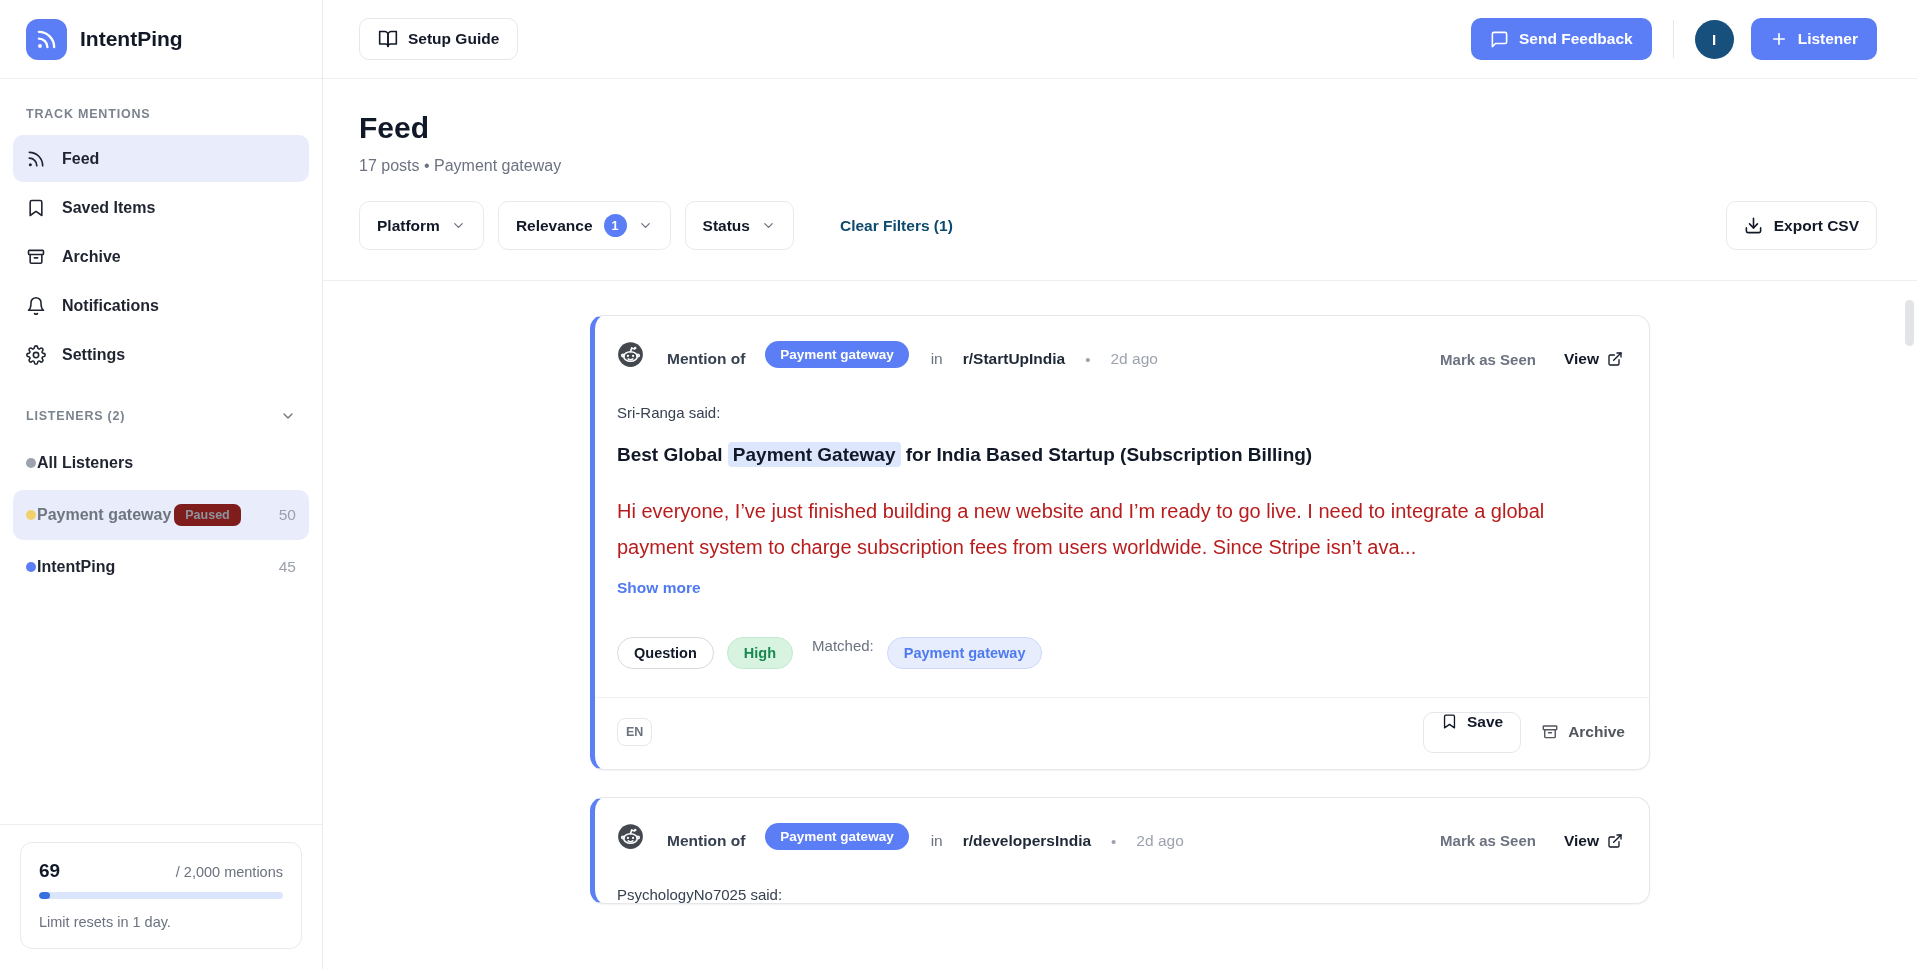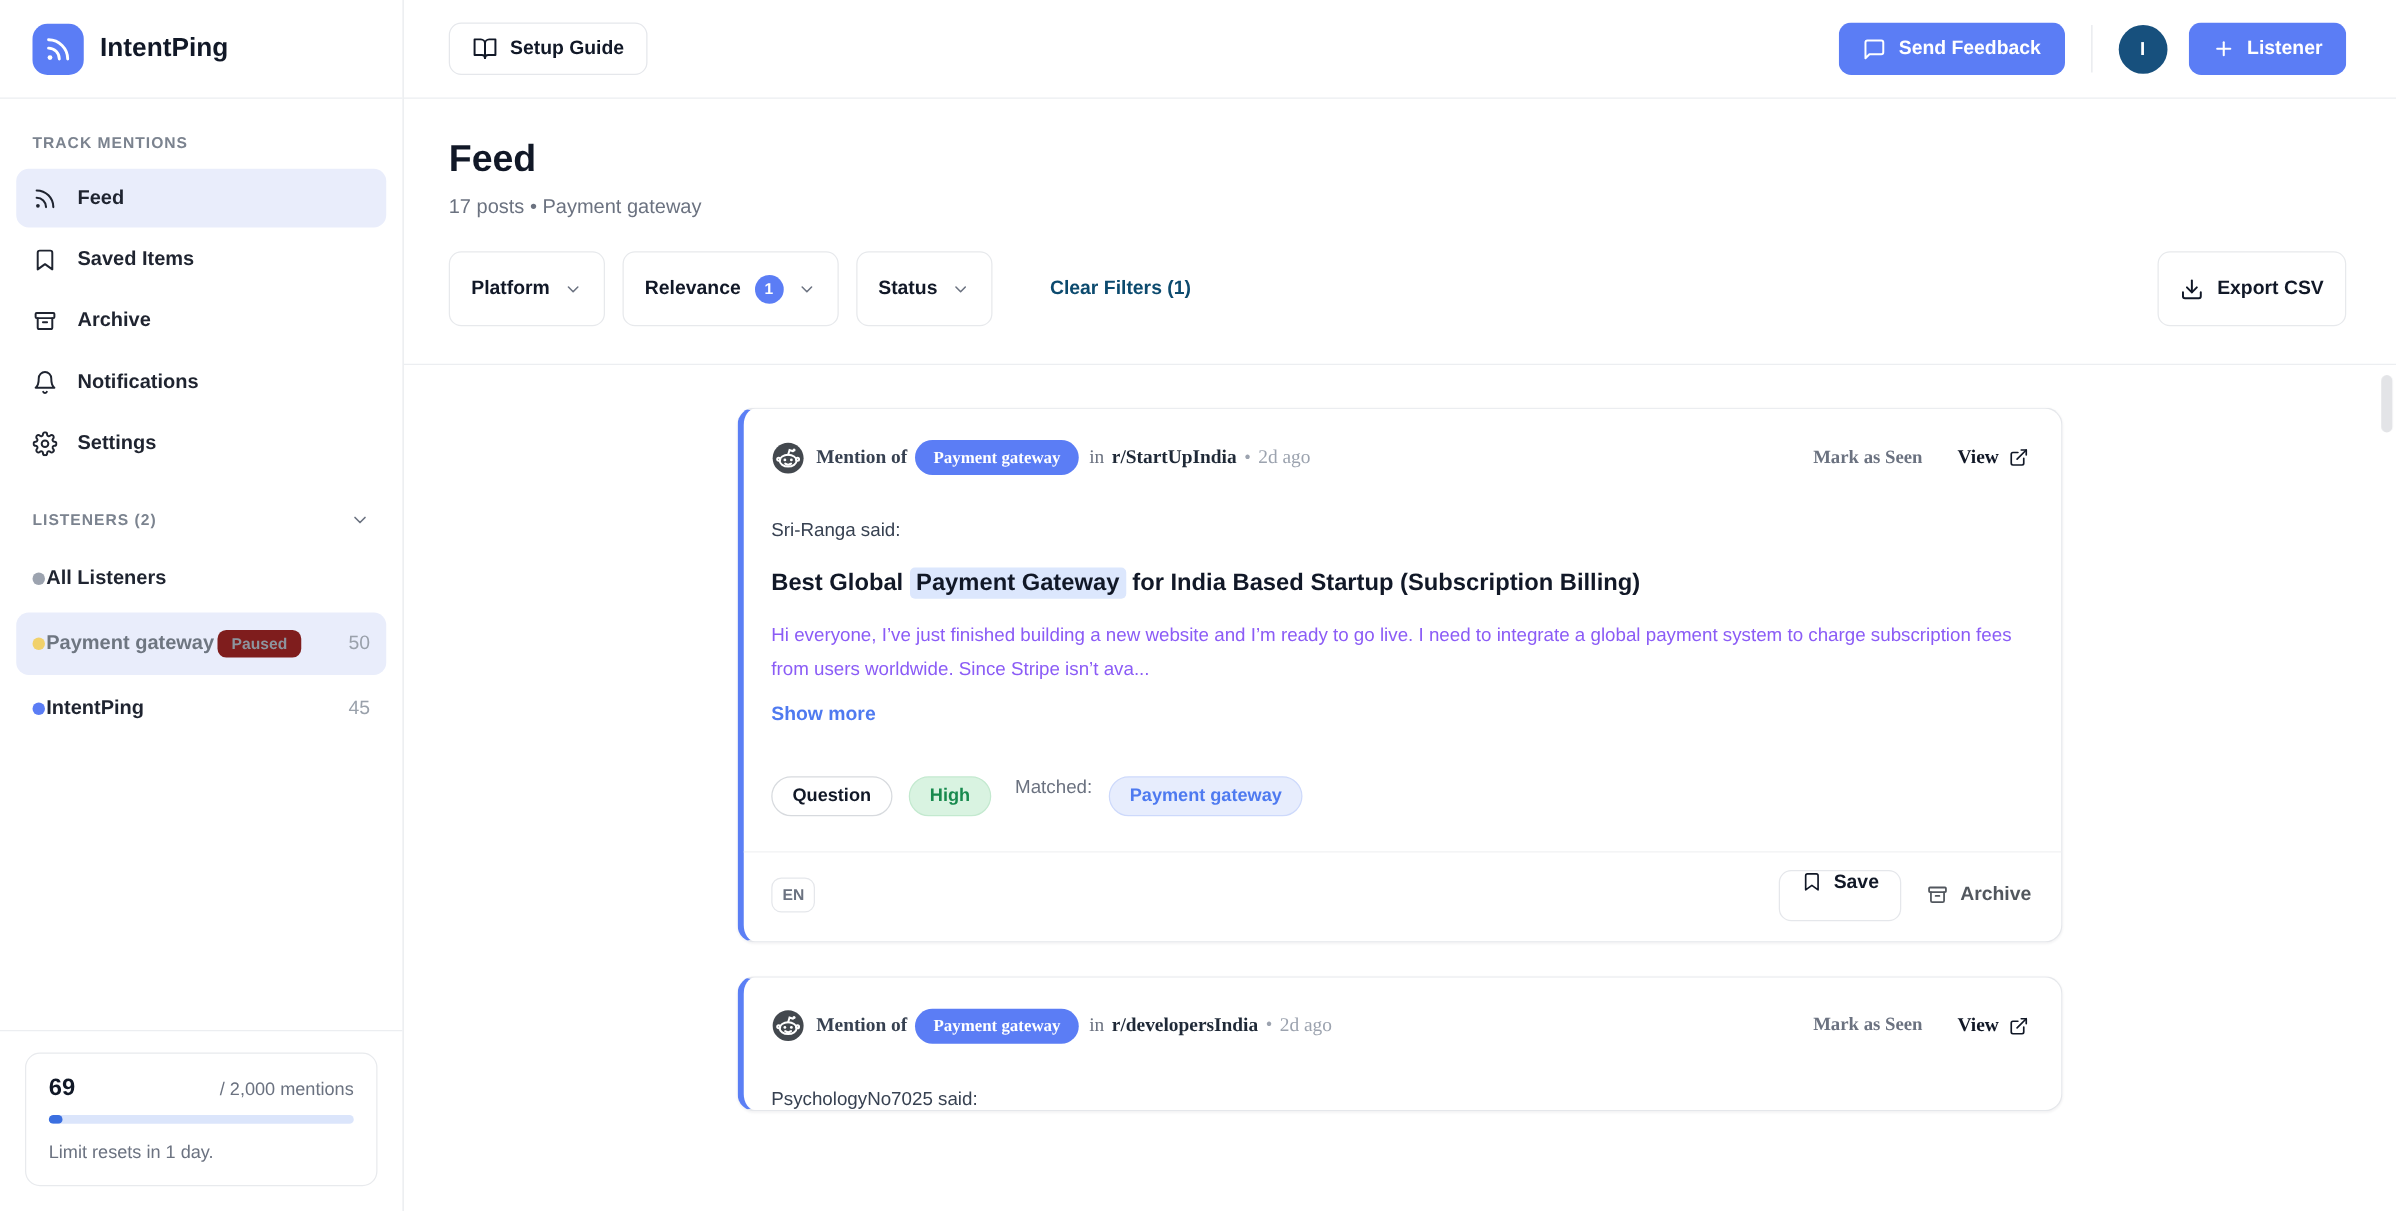--- a/index.html
+++ b/index.html
@@ -48,43 +48,43 @@
   .topbar-right { margin-left:auto; display:flex; align-items:center; gap:17px; }
   .v-divider { width:1px; height:38px; background:#e5e7eb; margin:0 4px; }
   .avatar { width:39px; height:39px; border-radius:50%; background:var(--avatar_bg,#17507d); color:#fff; font-size:15px; font-weight:600; display:grid; place-items:center; cursor:pointer; }
 
   .content { flex:1; overflow:hidden; position:relative; }
   .page-head { padding:32px 36px 6px; }
   .page-title { font-size:30px; font-weight:700; color:#111827; }
   .page-subtitle { margin-top:12px; font-size:16px; color:#6b7280; }
 
   .filter-row { display:flex; align-items:center; gap:14px; padding:20px 40px 30px 36px; border-bottom:1px solid #eceef1; }
-  .filter-btn { display:inline-flex; align-items:center; gap:11px; height:60px; padding:0 17px; background:#fff; border:1px solid #e7e9ec; border-radius:10px; font-size:15.5px; font-weight:600; color:#111827; cursor:pointer; }
+  .filter-btn { display:inline-flex; align-items:center; gap:11px; height:49px; padding:0 17px; background:#fff; border:1px solid #e7e9ec; border-radius:10px; font-size:15.5px; font-weight:600; color:#111827; cursor:pointer; }
   .badge-circle { width:23px; height:23px; border-radius:50%; background:var(--accent,#5b7df5); color:#fff; font-size:12.5px; font-weight:700; display:grid; place-items:center; }
   .clear-filters { margin-left:32px; font-size:15.5px; font-weight:600; color:#0c4a6e; cursor:pointer; }
   .export-btn { margin-left:auto; }
 
   .feed { padding:34px 0 0; display:flex; flex-direction:column; align-items:center; gap:27px; }
   .card { width:1060px; background:#fff; border:1px solid #e5e7eb; border-left:5px solid var(--card_accent,#5b7ff5); border-radius:14px; box-shadow:0 1px 2px rgba(16,24,40,.05); }
-  .card-head { display:flex; align-items:center; gap:6px; padding:25px 26px 0 22px;font-family:Liberation Serif, serif; }
+  .card-head { display:flex; align-items:flex-end; gap:20px; padding:25px 26px 0 22px; }
   .mention-of { font-size:15.5px; font-weight:600; color:#374151; margin-left:3px; }
   .listener-pill { background:var(--accent,#5b7df5); color:#fff; font-size:13.5px; font-weight:700; padding:6px 15px; border-radius:999px; cursor:pointer; }
   .in-label { color:#6b7280; font-size:15.5px; margin-left:2px; }
   .subreddit { font-size:15.5px; font-weight:700; color:#1f2937; cursor:pointer; }
   .meta-dot { color:#9ca3af; font-size:15px; }
   .time-ago { color:#9ca3af; font-size:15.5px; }
   .head-actions { margin-left:auto; display:flex; align-items:center; gap:28px; }
   .mark-seen { font-size:15px; font-weight:600; color:#6b7280; cursor:pointer; }
   .view-link { display:inline-flex; align-items:center; gap:8px; font-size:15.5px; font-weight:600; color:#111827; cursor:pointer; }
 
   .card-body { padding:36px 26px 0 22px; }
   .author-line { font-size:15px; color:#374151; }
   .post-title { margin-top:20px; font-size:19px; font-weight:700; color:#111827; line-height:1.45; }
   .hl { background:var(--highlight,#dce7fd); padding:2px 5px; border-radius:4px; }
-  .excerpt { margin-top:14px; font-size:15px; color:#8b5cf6; line-height:1.8; max-width:1000px; }
+  .excerpt { margin-top:24px; font-size:20px; color:#b91c1c; line-height:1.8; max-width:1000px; }
   .show-more { margin-top:14px; font-size:15.5px; font-weight:600; color:#4f7af0; cursor:pointer; display:inline-block; }
 
   .tags-row { margin-top:40px; display:flex; align-items:flex-start; gap:13px; }
   .tag { border-radius:999px; padding:7px 16px; font-size:14.5px; font-weight:600; }
   .tag.outline { border:1px solid #d7dade; color:#111827; background:#fff; cursor:pointer; }
   .tag.green { background:var(--high_bg,#d9f3e1); border:1px solid #c3e9cf; color:var(--high_text,#188a4e); }
   .matched-label { color:#6b7280; font-size:15px; margin-left:6px; }
   .tag.matched { background:#e7edfd; border:1px solid #cdd9fb; color:#4e7af0; font-weight:700; cursor:pointer; }
 
   .card-foot { margin-top:28px; border-top:1px solid #f1f2f4; padding:14px 24px 16px 22px; display:flex; align-items:center; }

